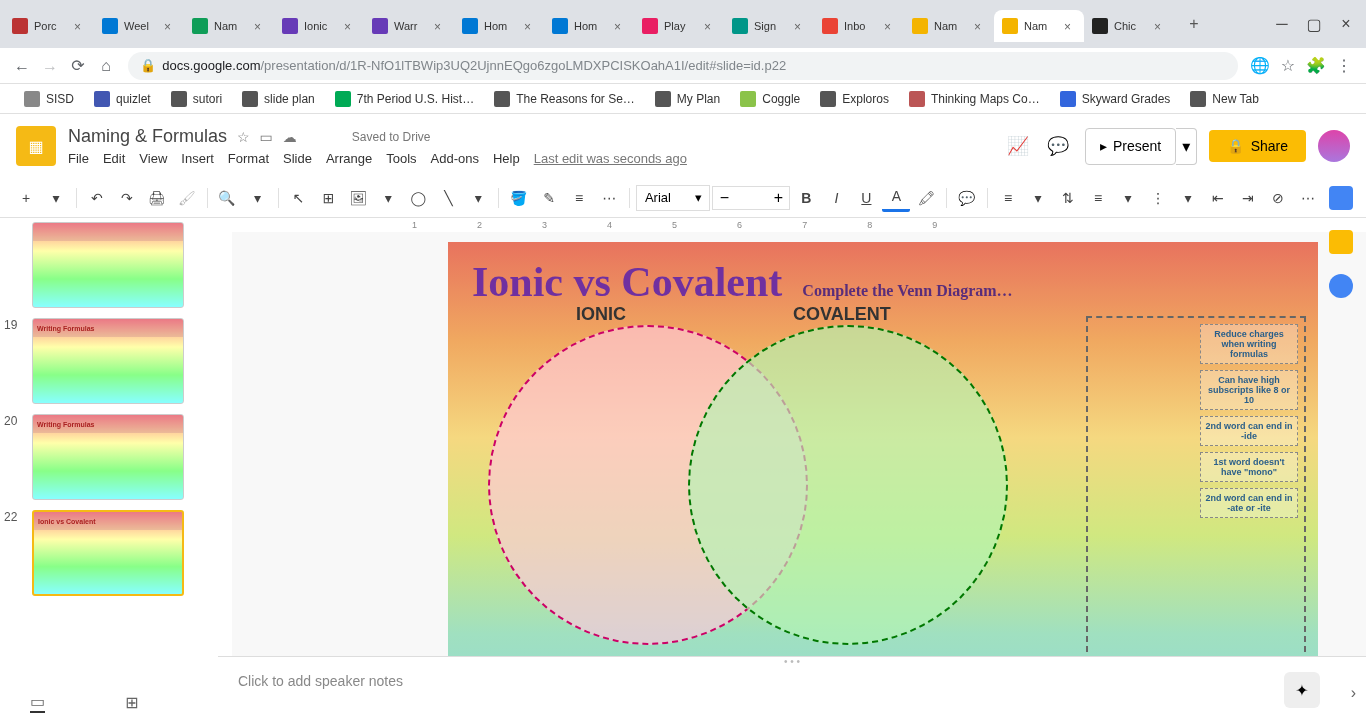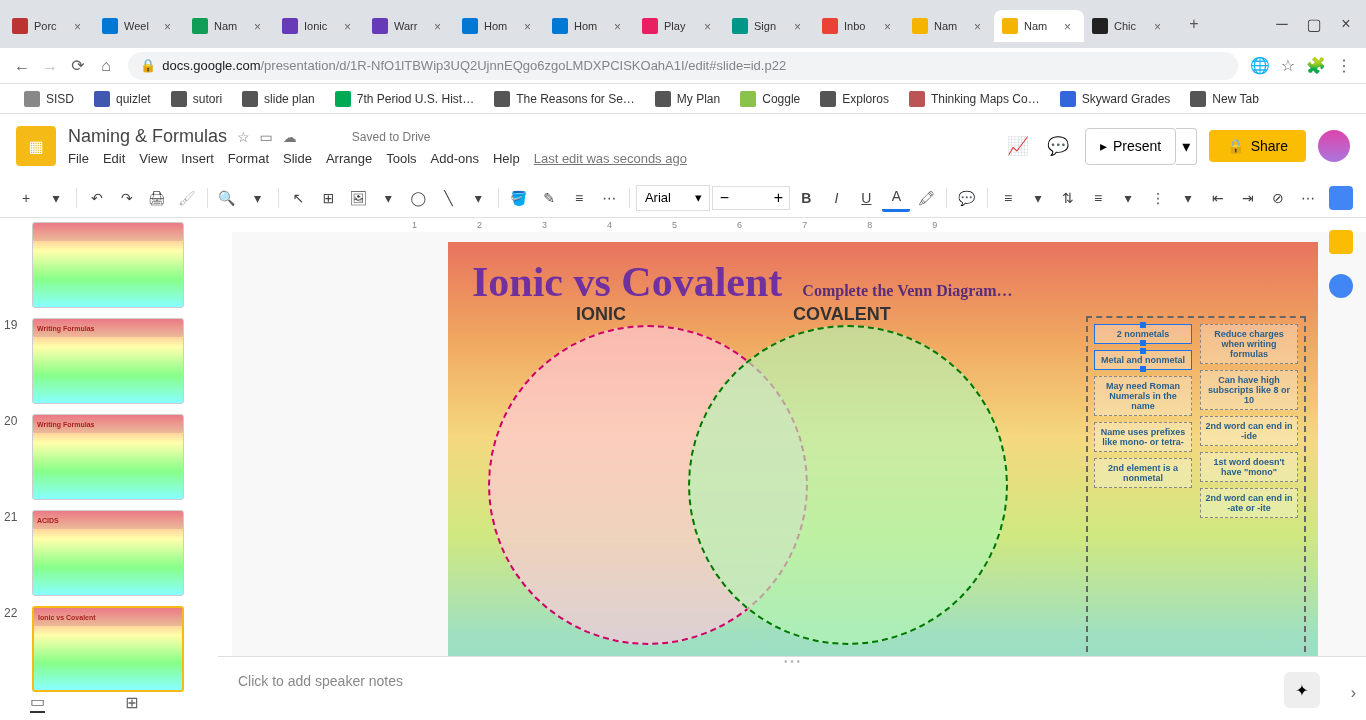--- a/index.html
+++ b/index.html
@@ -362,26 +362,20 @@
           <div class="thumb-header">Writing Formulas</div>
         </div>
       </div>
       <div class="slide-thumb">
         <span class="slide-num">20</span>
         <div class="thumb-img">
           <div class="thumb-header">Writing Formulas</div>
         </div>
       </div>
       <div class="slide-thumb">
-        <span class="slide-num">21</span>
-        <div class="thumb-img">
-          <div class="thumb-header">ACIDS</div>
-        </div>
-      </div>
-      <div class="slide-thumb">
         <span class="slide-num">22</span>
         <div class="thumb-img selected">
           <div class="thumb-header">Ionic vs Covalent</div>
         </div>
       </div>
     </div>
 
   <div class="canvas-area">
     <div class="ruler-h" id="ruler-h">&nbsp;&nbsp;&nbsp;&nbsp;&nbsp;&nbsp;&nbsp;&nbsp;&nbsp;&nbsp;&nbsp;&nbsp;&nbsp;&nbsp;&nbsp;&nbsp;&nbsp;&nbsp;&nbsp;&nbsp;&nbsp;&nbsp;&nbsp;&nbsp;&nbsp;&nbsp;&nbsp;&nbsp;&nbsp;&nbsp;&nbsp;&nbsp;&nbsp;&nbsp;&nbsp;&nbsp;&nbsp;&nbsp;&nbsp;&nbsp;&nbsp;&nbsp;&nbsp;&nbsp;&nbsp;&nbsp;&nbsp;&nbsp;&nbsp;&nbsp;&nbsp;&nbsp;&nbsp;&nbsp;&nbsp;&nbsp;&nbsp;&nbsp;&nbsp;&nbsp;<span>1</span><span>2</span><span>3</span><span>4</span><span>5</span><span>6</span><span>7</span><span>8</span><span>9</span></div>
     <div class="ruler-v"></div>
@@ -398,27 +392,20 @@
         <div class="circle covalent"></div>
         <div class="drag-badge">
           <span>☝</span>
           <span>DRAG</span>
         </div>
       </div>
       <div class="slide-pagenum">22</div>
       <div class="copyright">© Teamwork Toolbox</div>
 
       <div class="drag-column">
-        <div class="drag-left" id="drag-left">
-            <div class="drag-item selected">2 nonmetals</div>
-            <div class="drag-item selected">Metal and nonmetal</div>
-            <div class="drag-item">May need Roman Numerals in the name</div>
-            <div class="drag-item">Name uses prefixes like mono- or tetra-</div>
-            <div class="drag-item">2nd element is a nonmetal</div>
-          </div>
         <div class="drag-right" id="drag-right">
             <div class="drag-item">Reduce charges when writing formulas</div>
             <div class="drag-item">Can have high subscripts like 8 or 10</div>
             <div class="drag-item">2nd word can end in -ide</div>
             <div class="drag-item">1st word doesn't have "mono"</div>
             <div class="drag-item">2nd word can end in -ate or -ite</div>
           </div>
       </div>
     </div>
 

